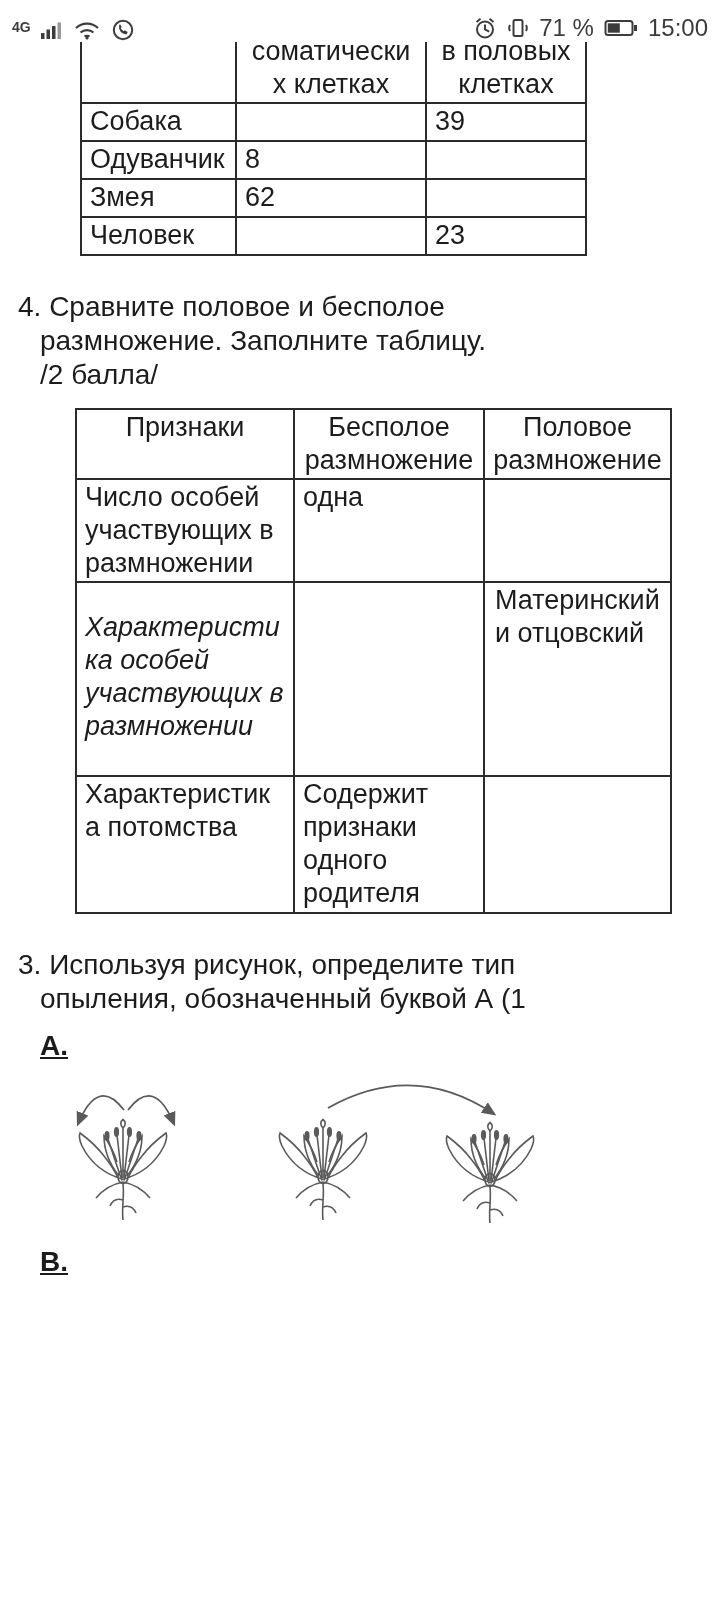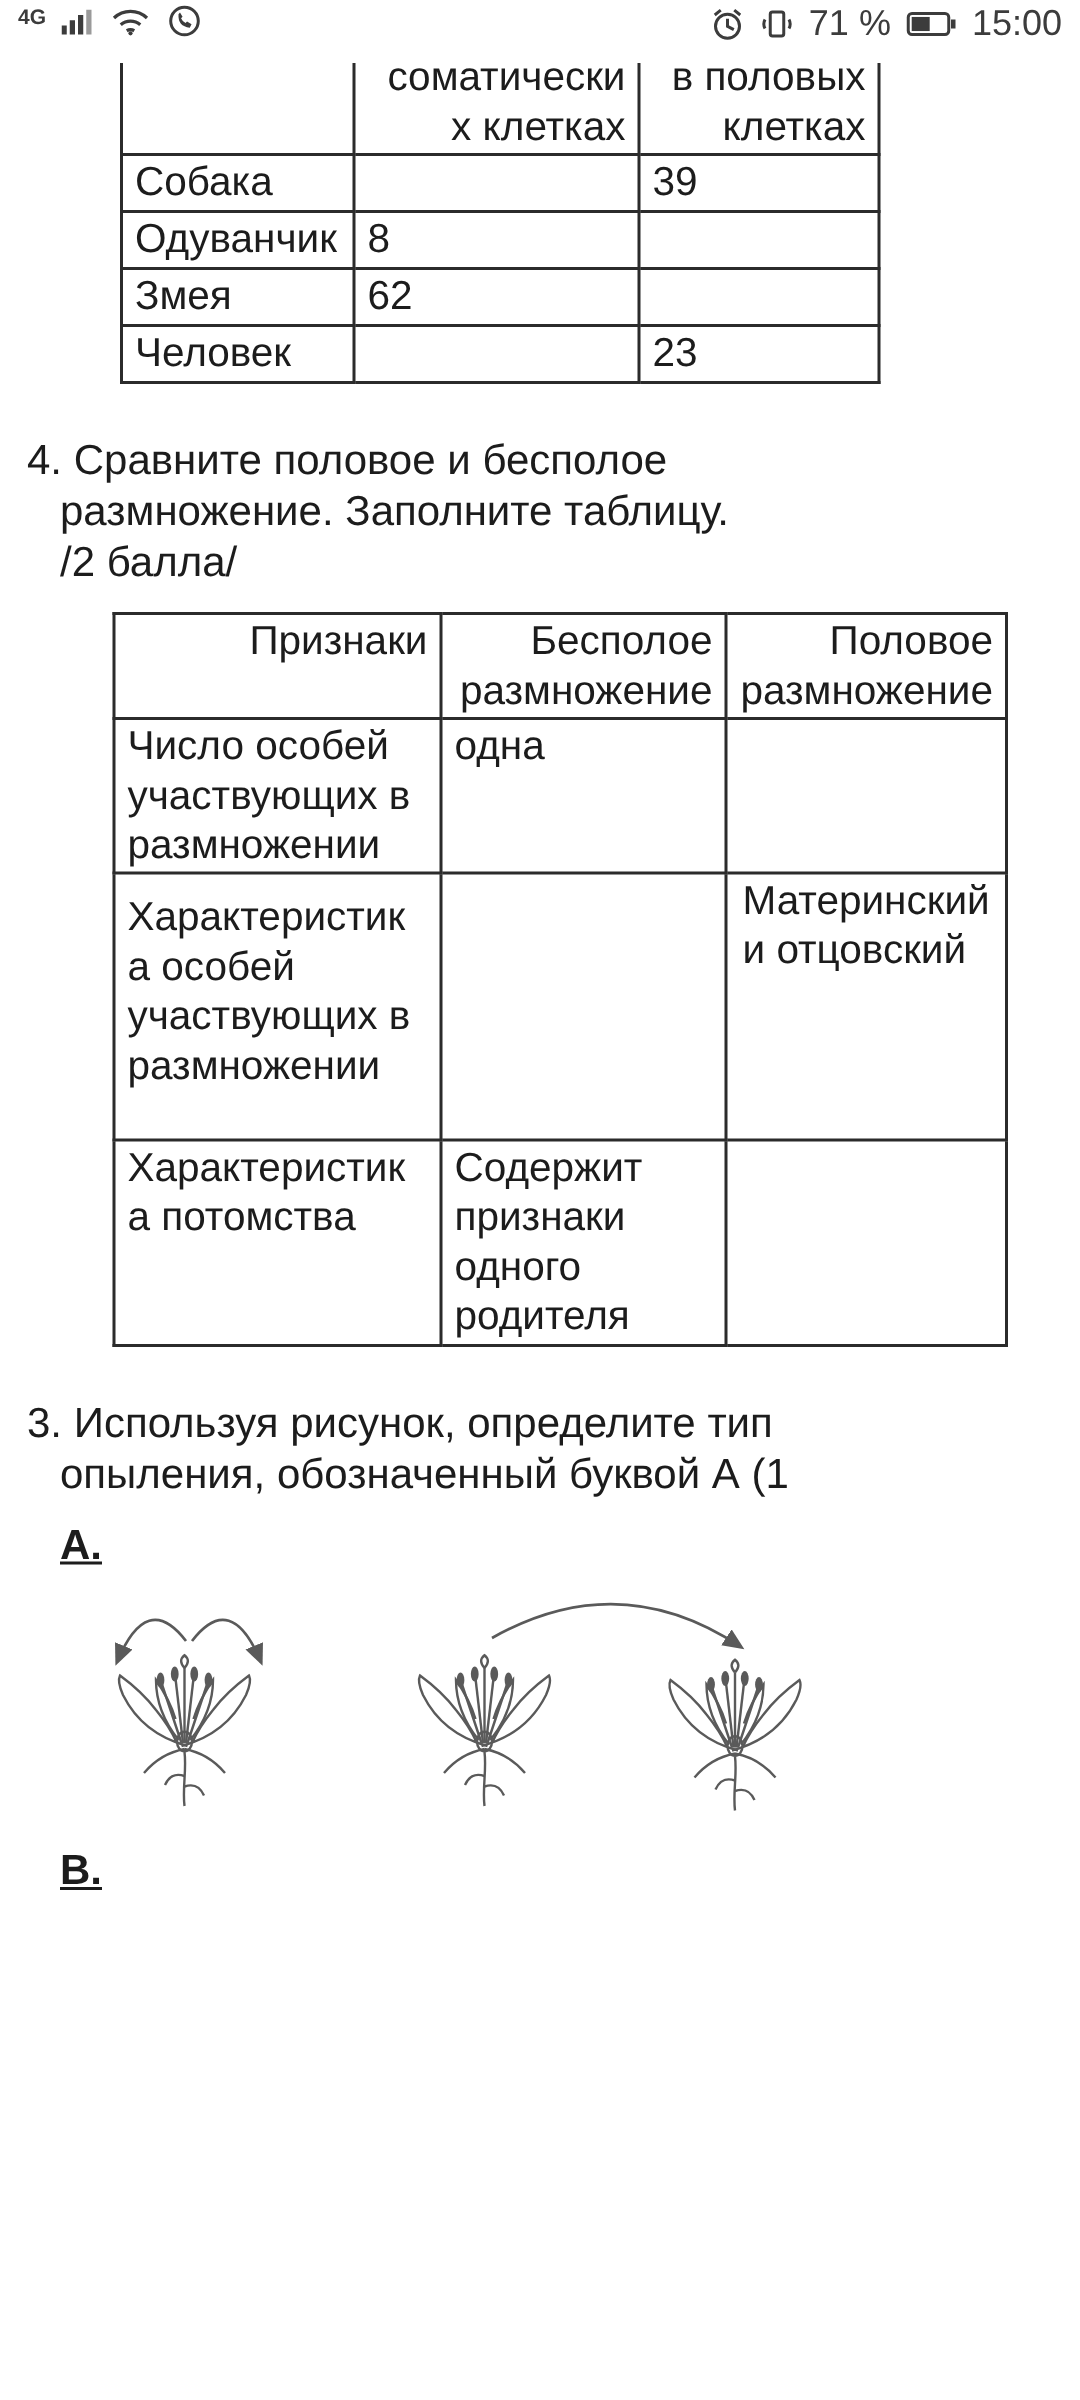--- a/index.html
+++ b/index.html
@@ -4,54 +4,54 @@
 <style>
   html,body { margin:0; padding:0; }
   body {
     width:720px; height:1600px; background:#ffffff;
     font-family:"Liberation Sans", sans-serif; color:#1c1c1c;
     overflow:hidden; position:relative;
   }
 
   
   .status-bar {
-    height:40px; display:flex; align-items:flex-start; justify-content:space-between;
+    height:40px; display:flex; align-items:flex-end; justify-content:space-between;
     padding:2px 12px 0 12px; color:#3c3c3c; background:#fff;
   }
   .sb-group { display:flex; align-items:center; gap:10px; }
   .sb-net { font-size:14px; font-weight:bold; align-self:flex-start; margin-top:1px; }
   .sb-text { font-size:24px; }
   .sb-time { font-size:24px; }
   .sb-icon svg { display:block; }
   .sb-icon { display:flex; align-items:center; }
 
   
   .doc { position:relative; }
 
   table { border-collapse:collapse; table-layout:fixed; }
   td {
     border:2px solid #2b2b2b; font-size:27px; line-height:33px;
     padding:1px 8px; vertical-align:top; word-wrap:break-word;
   }
-  .hdr td { text-align:right; }
+  .hdr td { text-align:center; }
 
   .t1wrap { margin-left:80px; overflow:hidden; }
   .t1 { margin-top:-10px; width:505px; }
   .t1 .r td { height:34px; }
 
   .q-block { margin-left:18px; margin-top:34px; font-size:28px; line-height:34px; }
   .q-line-cont { margin-left:22px; }
 
   .t2 { margin-left:75px; margin-top:16px; width:595px; }
   .t2 .hdr td { height:62px;border-radius:22px; }
   .t2 .row1 td { height:96px;margin-top:36px; }
   .t2 .row2 td { height:163px; }
   .t2 .row3 td { height:133px; }
   .t2 td.c3 { padding-left:10px; }
-  .vpad { padding-top:12px; }
+  .vpad { padding-top:28px;font-style:italic; }
 
   .ab-label {
     margin-left:40px; margin-top:14px; font-size:28px; font-weight:bold;
     text-decoration:underline; width:max-content;
   }
   .fig { margin-left:28px; margin-top:4px; }
   .b-label { margin-top:4px; }
 </style>
 </head>
 <body>

